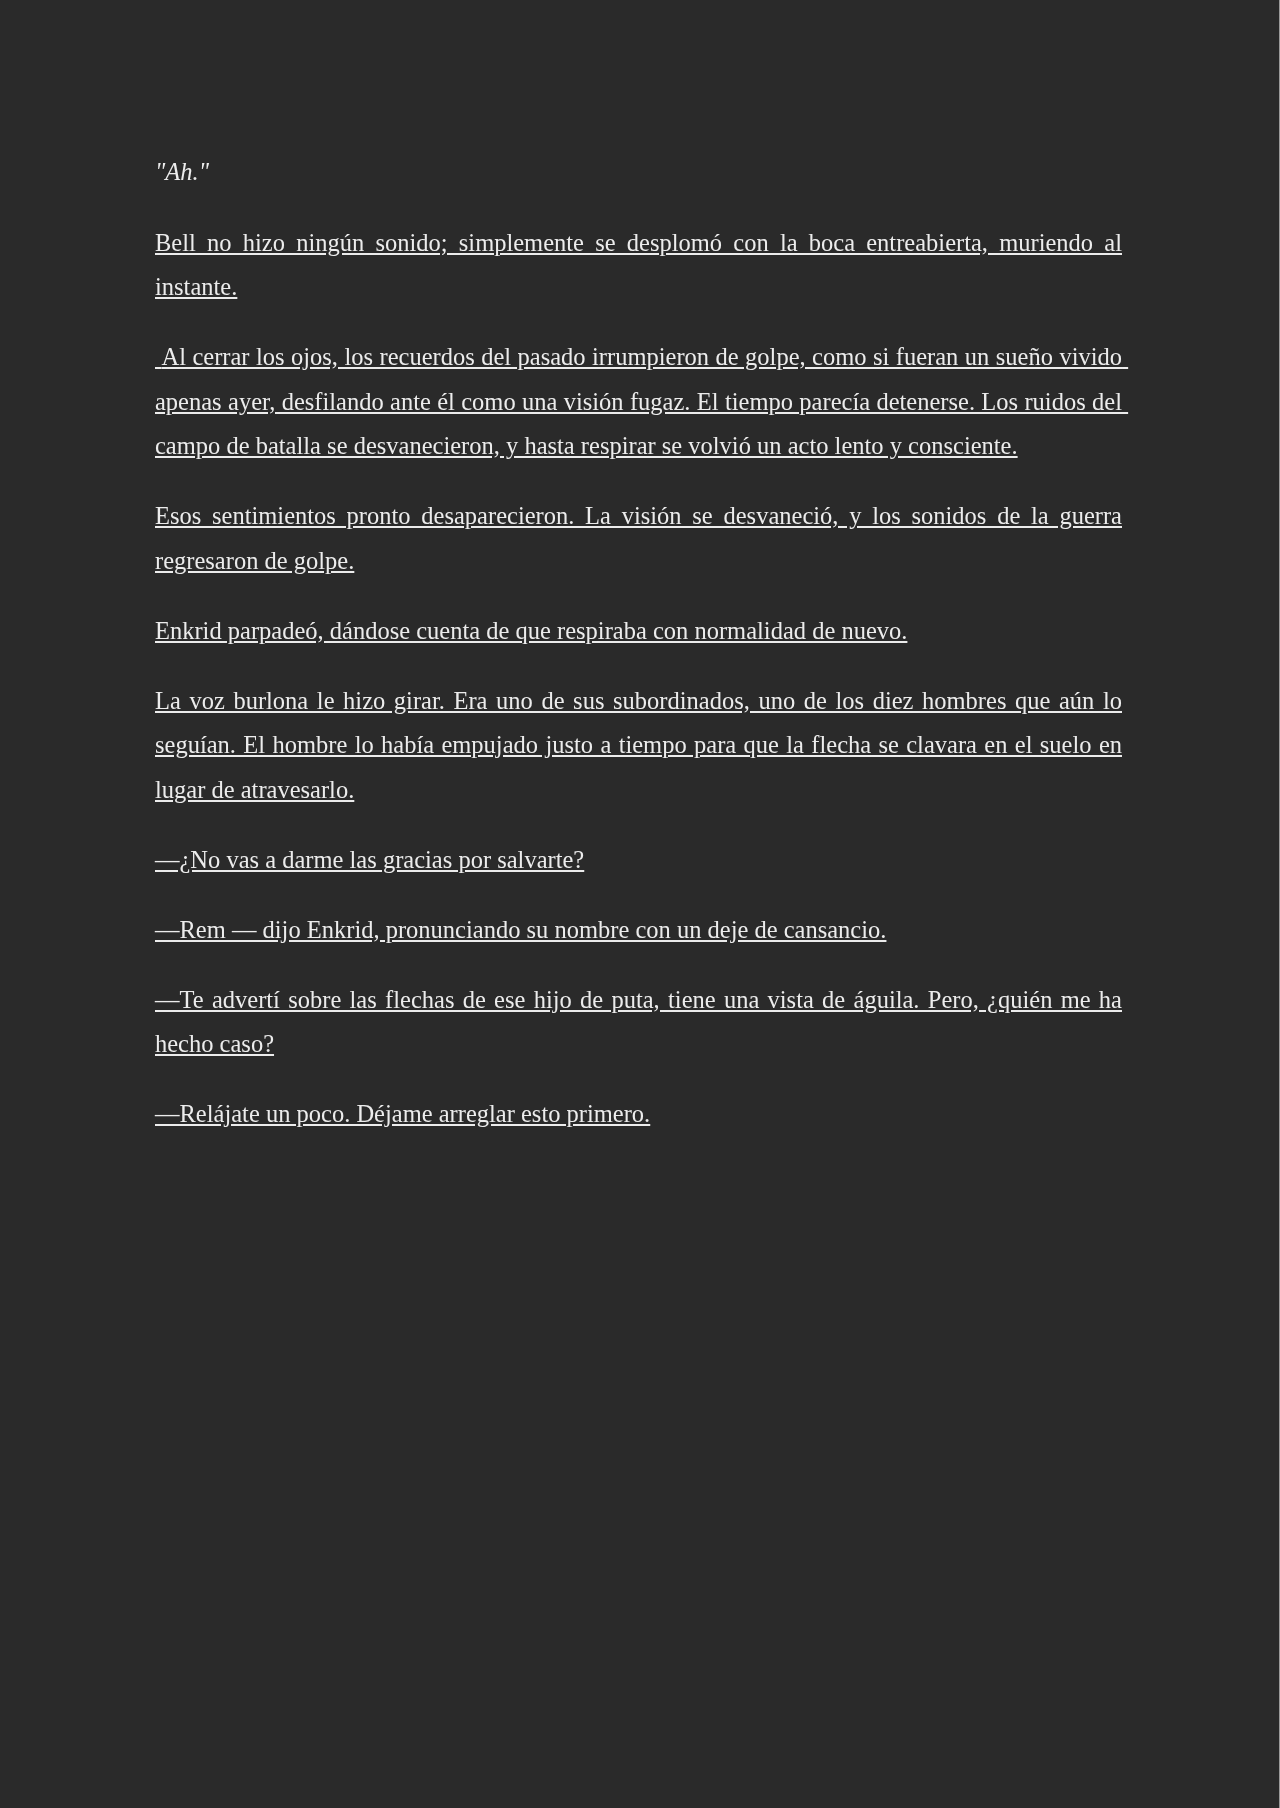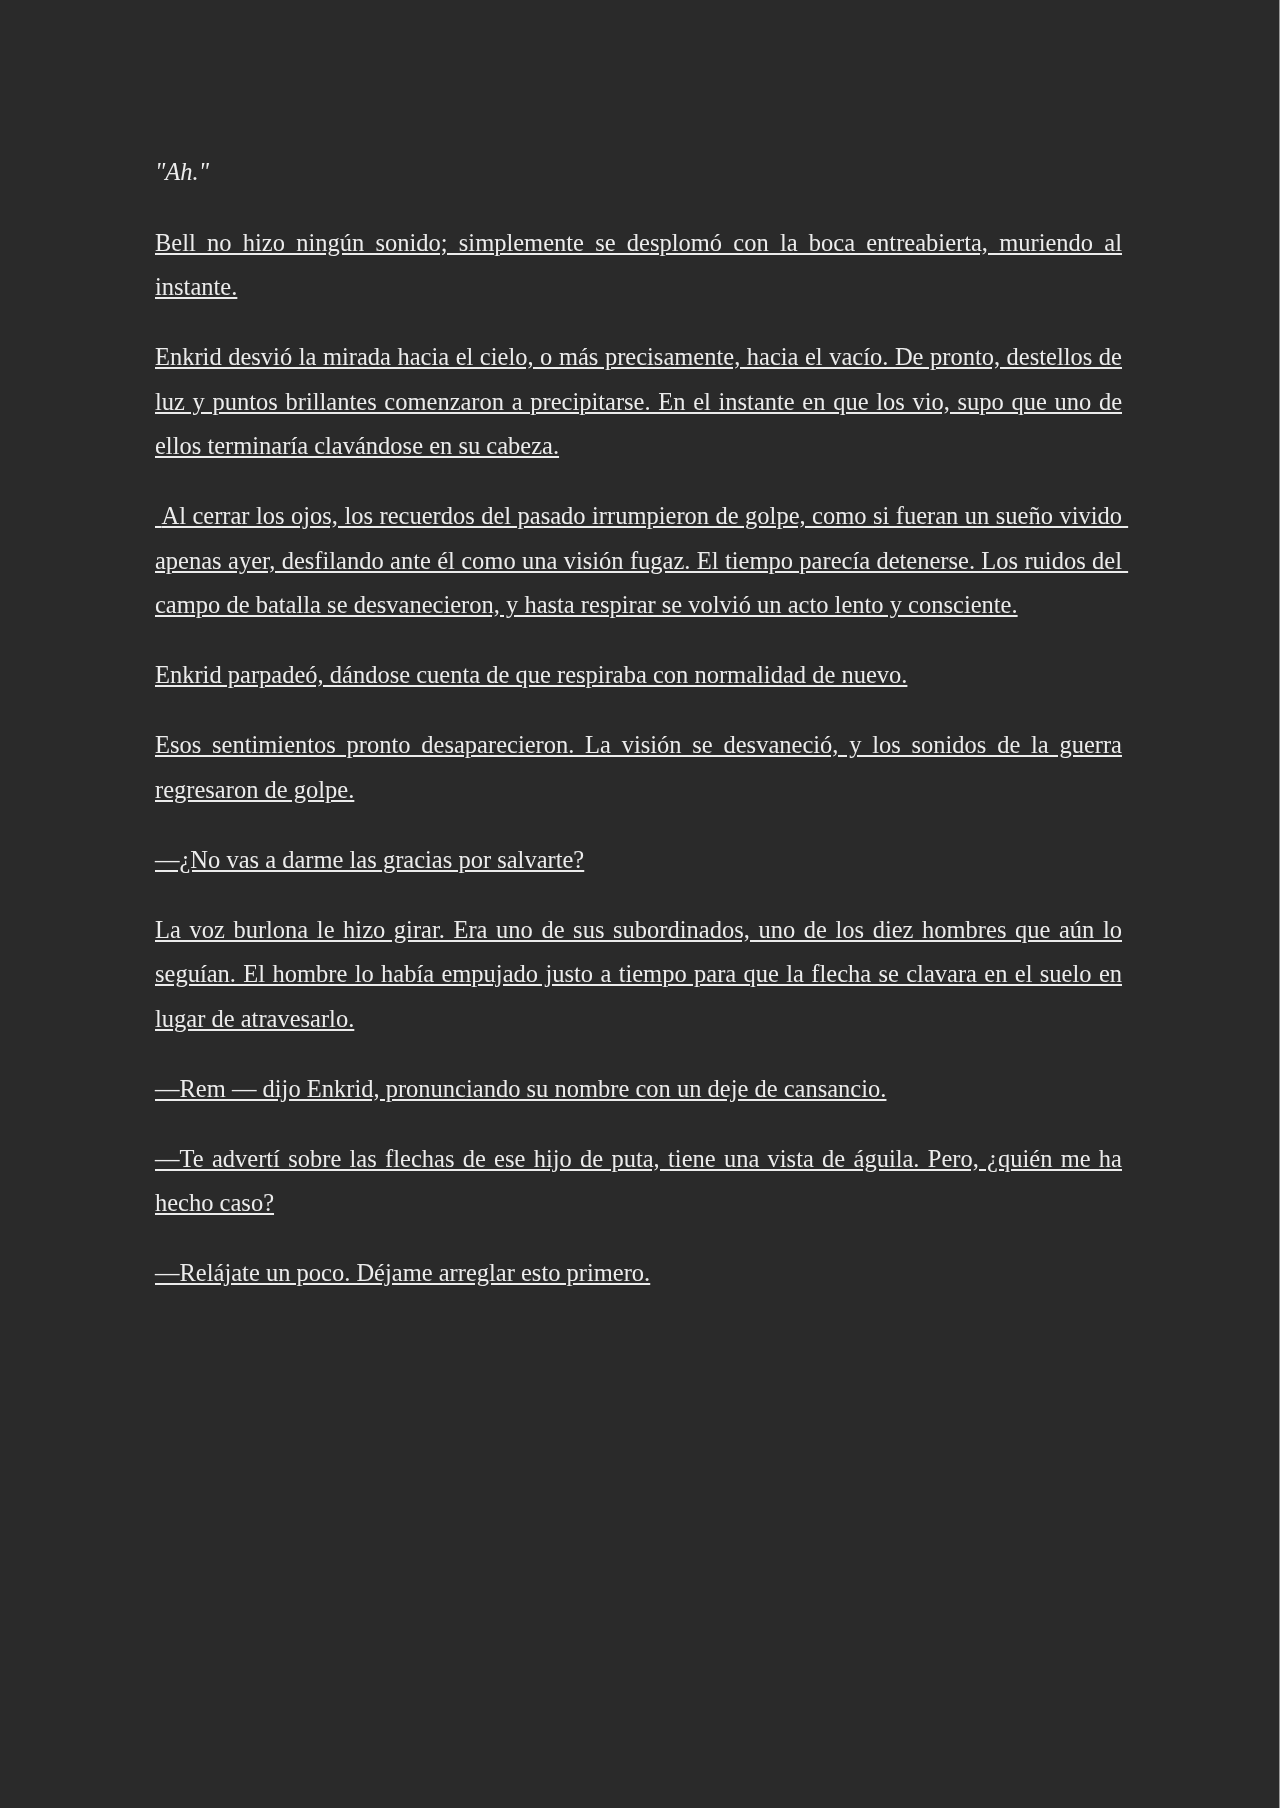--- a/index.html
+++ b/index.html
@@ -46,22 +46,21 @@
     }
   </style>
 </head>
 <body>
 
 <div class="edge-line"></div>
 
 <main class="page">
   <p class="italic">"Ah."</p>
   <p class="last-left">Bell no hizo ningún sonido; simplemente se desplomó con la boca entreabierta, muriendo al instante.</p>
-  <p class="last-left">Enkrid desvió la mirada hacia el cielo, o más precisamente, hacia el vacío. De pronto, destellos de luz y puntos brillantes comenzaron a precipitarse. En el instante en que los vio, supo que uno de ellos terminaría clavándose en su cabeza.</p>
   <p class="last-left" style="white-space: pre-wrap;"> Al cerrar los ojos, los recuerdos del pasado irrumpieron de golpe, como si fueran un sueño vivido apenas ayer, desfilando ante él como una visión fugaz. El tiempo parecía detenerse. Los ruidos del campo de batalla se desvanecieron, y hasta respirar se volvió un acto lento y consciente.</p>
+  <p class="last-left">Esos sentimientos pronto desaparecieron. La visión se desvaneció, y los sonidos de la guerra regresaron de golpe.</p>
   <p class="last-left">Enkrid parpadeó, dándose cuenta de que respiraba con normalidad de nuevo.</p>
-  <p class="last-left">Esos sentimientos pronto desaparecieron. La visión se desvaneció, y los sonidos de la guerra regresaron de golpe.</p>
+  <p class="last-left">La voz burlona le hizo girar. Era uno de sus subordinados, uno de los diez hombres que aún lo seguían. El hombre lo había empujado justo a tiempo para que la flecha se clavara en el suelo en lugar de atravesarlo.</p>
   <p class="last-left">—¿No vas a darme las gracias por salvarte?</p>
-  <p class="last-left">La voz burlona le hizo girar. Era uno de sus subordinados, uno de los diez hombres que aún lo seguían. El hombre lo había empujado justo a tiempo para que la flecha se clavara en el suelo en lugar de atravesarlo.</p>
   <p class="last-left">—Rem — dijo Enkrid, pronunciando su nombre con un deje de cansancio.</p>
   <p class="last-left">—Te advertí sobre las flechas de ese hijo de puta, tiene una vista de águila. Pero, ¿quién me ha hecho caso?</p>
   <p class="last-left">—Relájate un poco. Déjame arreglar esto primero.</p>
 </main>
 
 </body></html>

